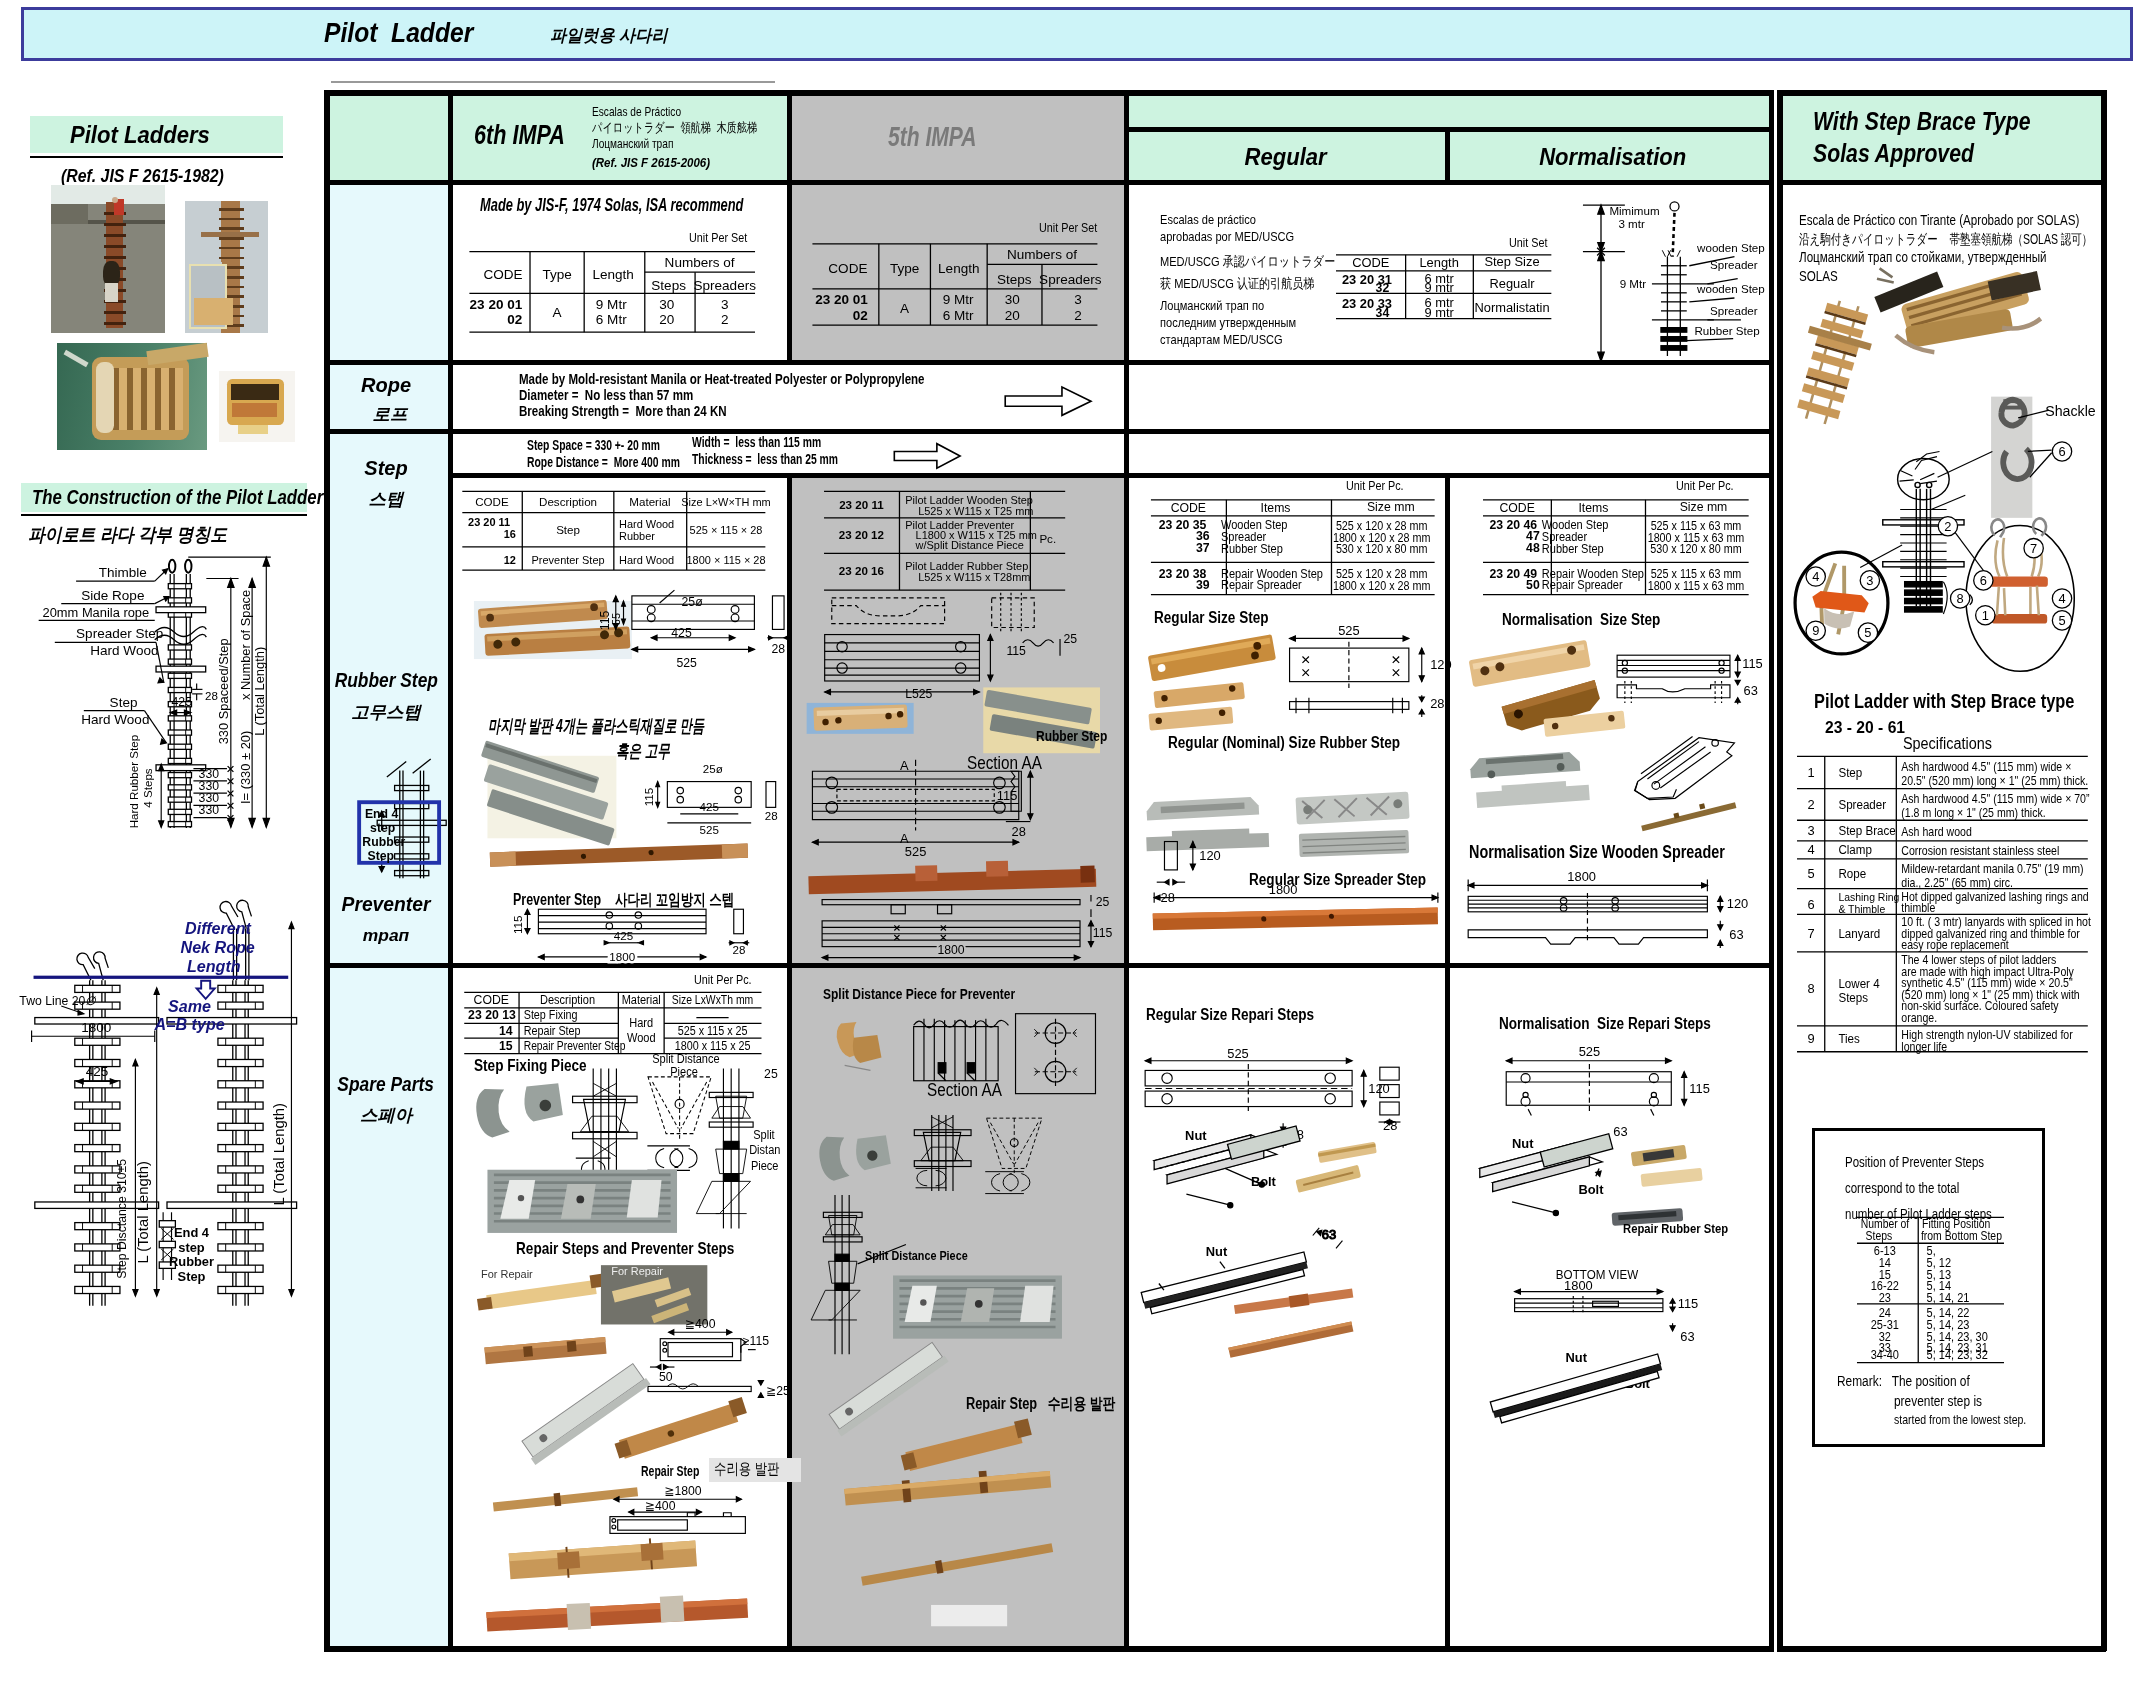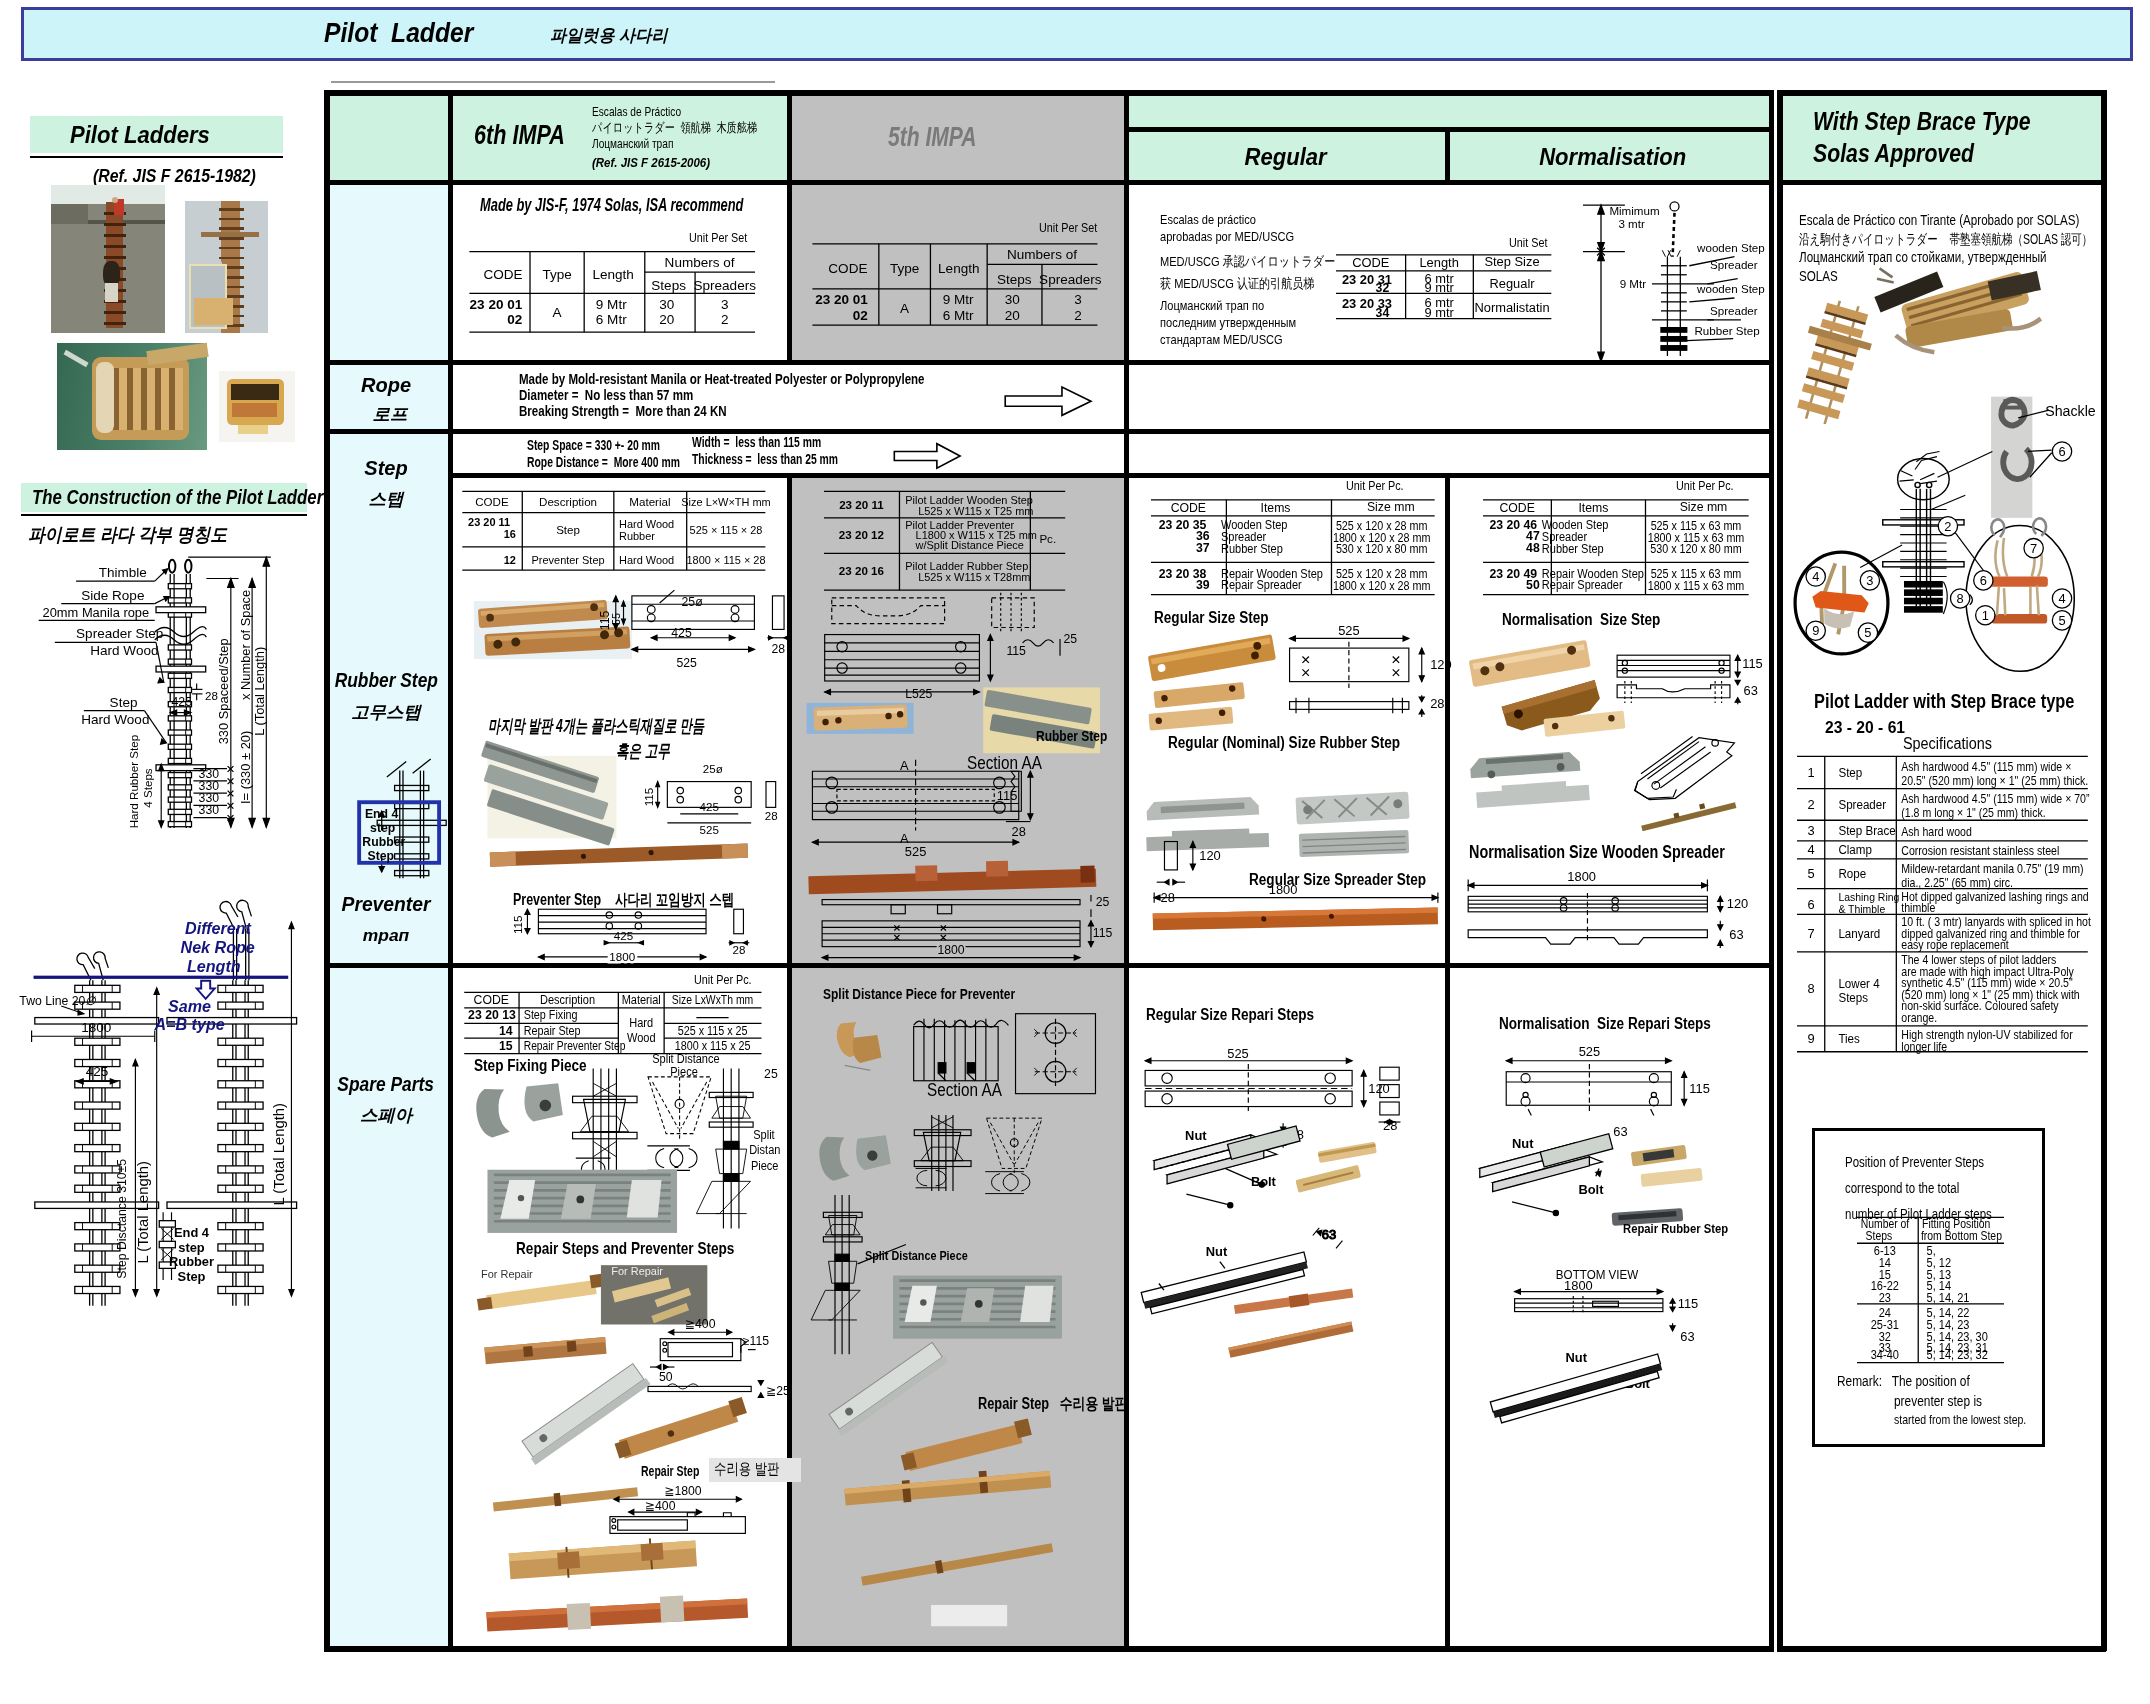--- a/index.html
+++ b/index.html
@@ -21,21 +21,21 @@
 
 <div class="a" style="left:21px;top:7px;width:2106px;height:48px;border:3.2px solid #3c3c9c;background:#cdf4f8;"></div>
 <div class="a bi" style="left:324px;top:17px;font-size:28px;"><span class="sx" style="transform:scaleX(.88);">Pilot&nbsp; Ladder</span></div>
 <div class="a bi" style="left:550px;top:24px;font-size:17px;"><span class="sx" style="transform:scaleX(.95);">파일럿용 사다리</span></div>
 
 <div class="a" style="left:331px;top:81px;width:444px;height:1.9px;background:#999;"></div>
 
 <div class="a mint" style="left:30px;top:116px;width:253px;height:37px;"></div>
 <div class="a bi" style="left:70px;top:121px;font-size:24px;text-decoration:underline;"><span class="sx" style="transform:scaleX(.92);">Pilot Ladders</span></div>
 <div class="ln" style="left:30px;top:156px;width:253px;height:1.9px;"></div>
-<div class="a bi" style="left:61px;top:166px;font-size:18px;margin-left:32px;"><span class="sx" style="transform:scaleX(.88);">(Ref. JIS F 2615-1982)</span></div>
+<div class="a bi" style="left:61px;top:166px;font-size:18px;"><span class="sx" style="transform:scaleX(.88);">(Ref. JIS F 2615-1982)</span></div>
 
 <div class="a" style="left:51px;top:185px;width:114px;height:148px;background:#85857a;">
  <div class="a" style="left:0;top:0;width:100%;height:19.3px;background:#e2eae6;"></div>
  <div class="a" style="left:0;top:35px;width:100%;height:3.9px;background:#55544a;"></div>
  <div class="a" style="left:0;top:19.3px;width:37px;height:20px;background:#6d6c60;"></div>
  <div class="a" style="left:55px;top:17px;width:17px;height:126px;background:#8a4a28;"></div>
  <div class="a" style="left:53px;top:19.3px;width:22px;height:124px;background:repeating-linear-gradient(#00000000 0 8.4px,#43220e 8.4px 11px);"></div>
  <div class="a" style="left:63px;top:14px;width:10.3px;height:15.5px;background:#c03828;"></div>
  <div class="a" style="left:61px;top:11.6px;width:6.4px;height:6.4px;background:#caa88a;border-radius:50%;"></div>
  <div class="a" style="left:52px;top:76px;width:17px;height:26px;background:#2c2418;border-radius:40%;"></div>
@@ -1366,21 +1366,21 @@
 </svg>
 
 <div class="a b" style="left:474px;top:1056px;font-size:17px;"><span class="sx" style="transform:scaleX(.8);">Step Fixing Piece</span></div>
 <div class="a b" style="left:508px;top:1239px;font-size:17px;padding-left:8px;"><span class="sx" style="transform:scaleX(.8);">Repair Steps and Preventer Steps</span></div>
 <div class="a b" style="left:641px;top:1463px;font-size:14px;"><span class="sx" style="transform:scaleX(.75);">Repair Step</span></div>
 <div class="a" style="left:709px;top:1458px;font-size:15.5px;background:#e4e4e4;padding:1.3px 5.2px;"><span class="sx" style="transform:scaleX(.8);">수리용 발판</span></div>
 
 <div class="a b" style="left:823px;top:985px;font-size:15px;"><span class="sx" style="transform:scaleX(.8);">Split Distance Piece for Preventer</span></div>
 <div class="a" style="left:927px;top:1080px;font-size:18px;"><span class="sx" style="transform:scaleX(.85);">Section AA</span></div>
 <div class="a b" style="left:865px;top:1248px;font-size:13.5px;"><span class="sx" style="transform:scaleX(.8);">Split Distance Piece</span></div>
-<div class="a b" style="left:966px;top:1394px;font-size:16px;margin-left:12px;"><span class="sx" style="transform:scaleX(.8);">Repair Step&nbsp;&nbsp;&nbsp;수리용 발판</span></div>
+<div class="a b" style="left:966px;top:1394px;font-size:16px;"><span class="sx" style="transform:scaleX(.8);">Repair Step&nbsp;&nbsp;&nbsp;수리용 발판</span></div>
 <svg style="left:0;top:0;" width="2151" height="1705" viewBox="0 0 3336 2644">
 
 <g transform="rotate(-10 1335 1605)">
         <path d="M1308 1582 q-12 8 -10 28 q2 20 14 26 l22 -4 q-10 -10 -10 -24 q0 -16 8 -24 z" fill="#c89858"></path>
       </g>
 <g transform="rotate(6 1350 1630)">
         <path d="M1322 1612 l36 -8 l10 34 l-32 12 q-16 -8 -14 -38 z" fill="#b88848"></path>
       </g>
 <line x1="1310" y1="1652" x2="1350" y2="1660" stroke="#888" stroke-width="2"></line>
 

